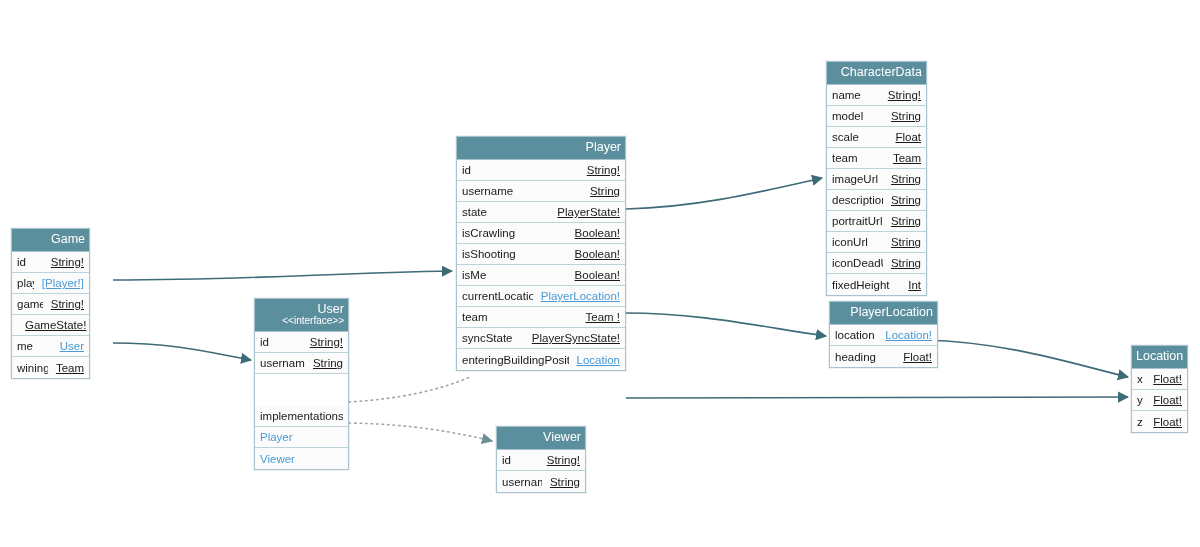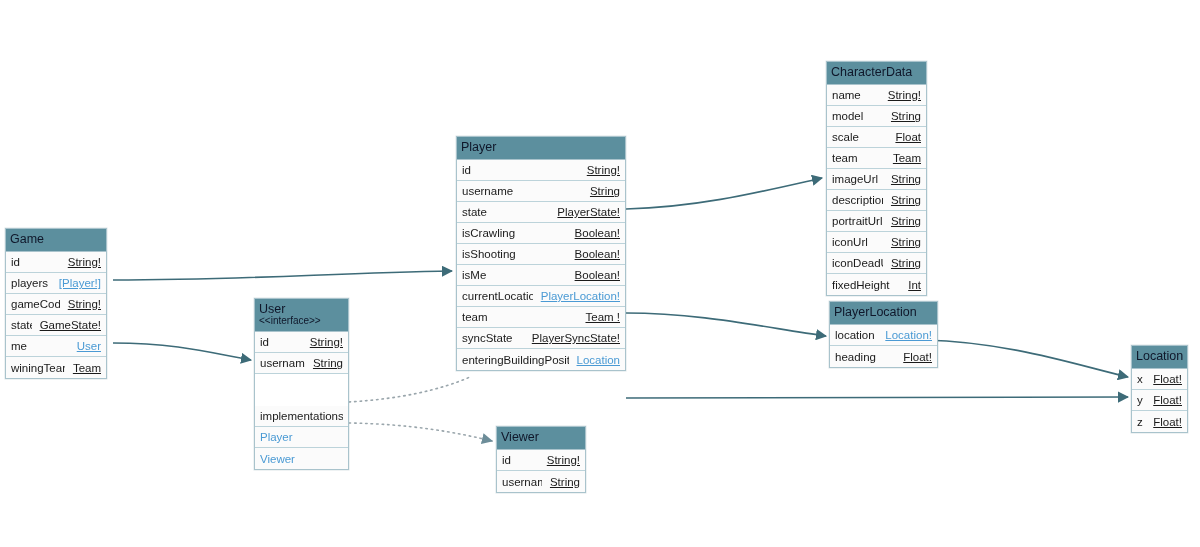--- a/index.html
+++ b/index.html
@@ -31,22 +31,22 @@
   }
   .entity {
     position: absolute;
     box-sizing: border-box;
     border: 1px solid #a9c3cc;
     background: #ffffff;
     box-shadow: 0 0 0 0.5px rgba(120,150,160,0.25);
   }
   .entity-header {
     background: #5c8f9e;
-    color: #0f172a;
-    text-align: left;
+    color: #ffffff;
+    text-align: right;
     font-size: 12.5px;
     line-height: 1.05;
     padding: 4px 4px 5px 4px;
     box-sizing: border-box;
     border-bottom: 1px solid #a9c3cc;
   }
   .entity-header .stereotype {
     display: block;
     font-size: 10px;
     line-height: 1.1;
@@ -112,21 +112,21 @@
 
     <path d="M 626 398 C 820 398, 1000 398, 1128 397" fill="none" stroke="#3d6b78" stroke-width="1.6" marker-end="url(#arrow)"></path>
 
     <path d="M 924 340 C 1010 342, 1080 366, 1128 377" fill="none" stroke="#3d6b78" stroke-width="1.6" marker-end="url(#arrow)"></path>
 
     <path d="M 349 402 C 400 399, 440 390, 470 377" fill="none" stroke="#9aa6ac" stroke-width="1.6" stroke-dasharray="1.5 4" stroke-linecap="round"></path>
 
     <path d="M 349 423 C 410 424, 455 432, 492 441" fill="none" stroke="#9aa6ac" stroke-width="1.6" stroke-dasharray="1.5 4" stroke-linecap="round" marker-end="url(#arrow-dotted)"></path>
   </svg>
 
-  <div class="entity" style="left:5px; top:228px; width:102px;">
+  <div class="entity" style="left:11px; top:228px; width:79px;">
     <div class="entity-header">Game</div>
     <div class="row">
       <span class="fname">id</span>
       <span class="ftype plain">String!</span>
     </div>
     <div class="row">
       <span class="fname">players</span>
       <span class="ftype link">[Player!]</span>
     </div>
     <div class="row">

